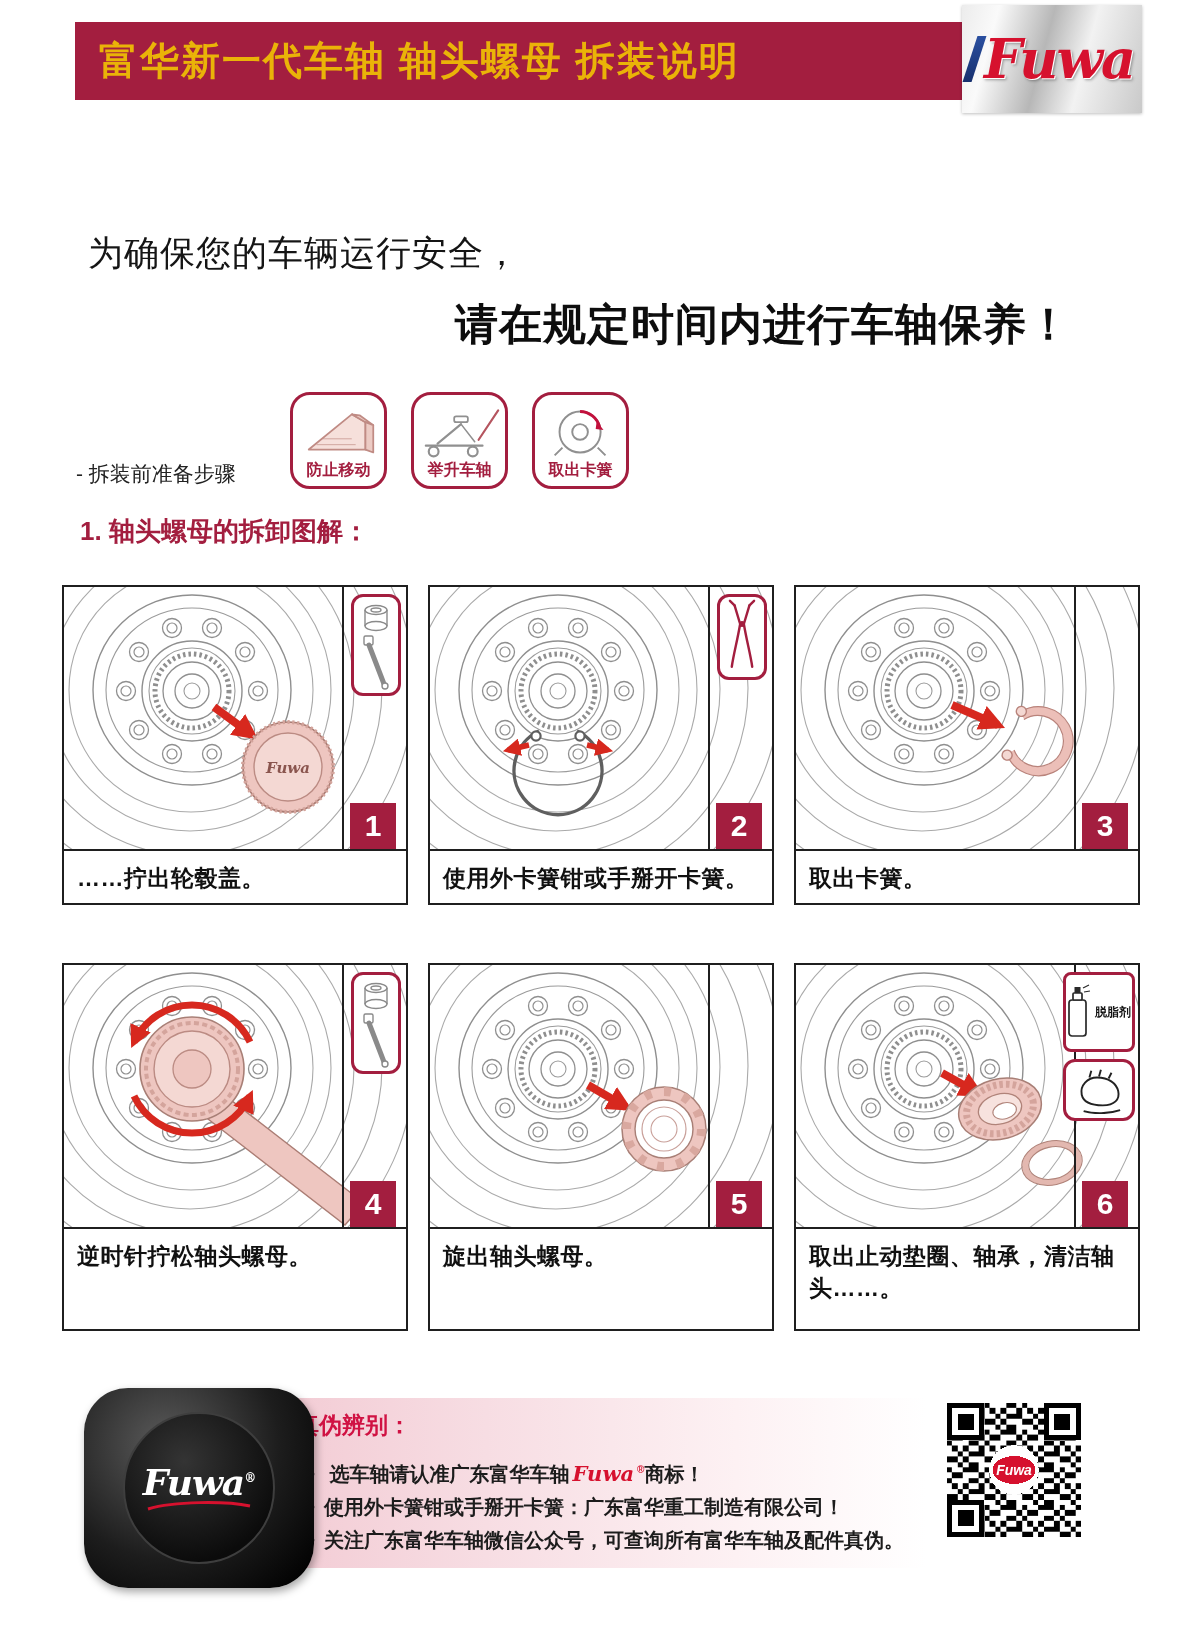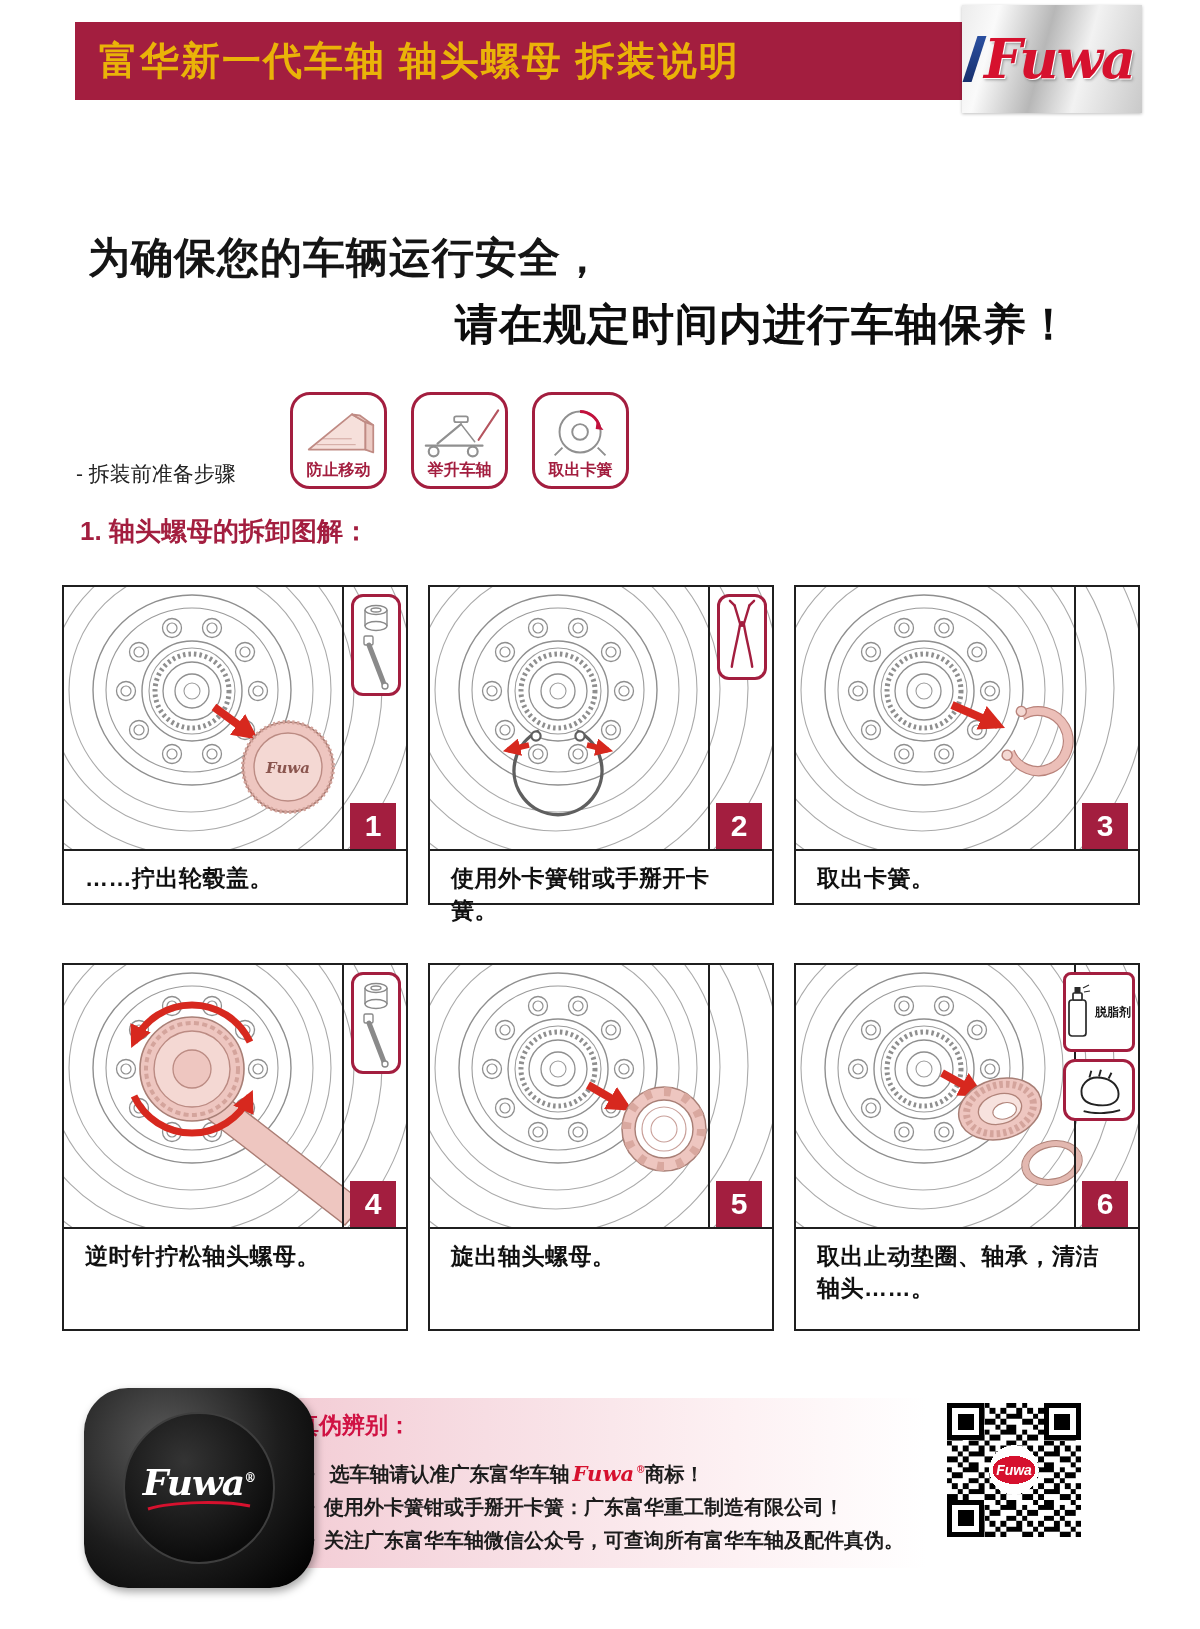--- a/index.html
+++ b/index.html
@@ -23,21 +23,21 @@
   .logo-blue {
     display:inline-block; width:9px; height:46px; margin-right:5px;
     background:linear-gradient(#2a4fa0,#17306e); transform:skewX(-18deg);
   }
   .logo-text {
     font-family:"DejaVu Serif","Liberation Serif",serif; font-style:italic; font-weight:bold;
     font-size:54px; color:#d6112e; letter-spacing:-2px;
     text-shadow:1px 1px 0 #fff, 2px 2px 3px rgba(0,0,0,.35);
   }
   
-  .intro1 { position:absolute; left:88px; top:230px; font-size:42px; font-weight:700; color:#151515; letter-spacing:1px; }
+  .intro1 { position:absolute; left:88px; top:230px; font-size:35px; font-weight:400; color:#151515; letter-spacing:1px; }
   .intro2 { position:absolute; left:455px; top:296px; font-size:43px; font-weight:800; color:#0d0d0d; letter-spacing:1px; }
   
   .prep-label { position:absolute; left:76px; top:460px; font-size:21px; color:#222; }
   .prep-icons { position:absolute; left:290px; top:392px; display:flex; gap:24px;justify-content:center; }
   .prep-box {
     width:97px; height:97px; border:3.5px solid #a31e3f; border-radius:20px; background:#fff;
     position:relative; overflow:hidden;
   }
   .prep-box svg { position:absolute; left:4px; top:3px; }
   .prep-box .plabel {
@@ -54,21 +54,21 @@
   }
   .panel { border:2px solid #1f1f1f; background:#fff; display:flex; flex-direction:column; }
   .panel .img { position:relative; flex:0 0 262px; overflow:hidden; }
   .panel .img svg.art { display:block; width:342px; height:262px; }
   .strip { position:absolute; right:62px; top:0; bottom:0; width:2px; background:#1f1f1f; }
   .badge {
     position:absolute; right:10px; bottom:0; width:46px; height:46px; background:#a31e3f;
     color:#fff; font-size:30px; font-weight:700; display:flex; align-items:center; justify-content:center;
   }
   .caption {
-    flex:1; border-top:2px solid #1f1f1f; padding:11px 21px; font-size:23px; font-weight:600;
+    flex:1; border-top:2px solid #1f1f1f; padding:11px 13px; font-size:23px; font-weight:600;
     color:#111; line-height:1.4; letter-spacing:.5px;
   }
   .toolbox {
     position:absolute; right:5px; top:7px; width:50px; height:102px;
     border:3px solid #a31e3f; border-radius:12px; background:#fff;
     display:flex; align-items:center; justify-content:center; z-index:2;
   }
   .toolbox.short { height:86px; }
   .toolboxA {
     position:absolute; right:3px; top:7px; width:72px; height:80px;

